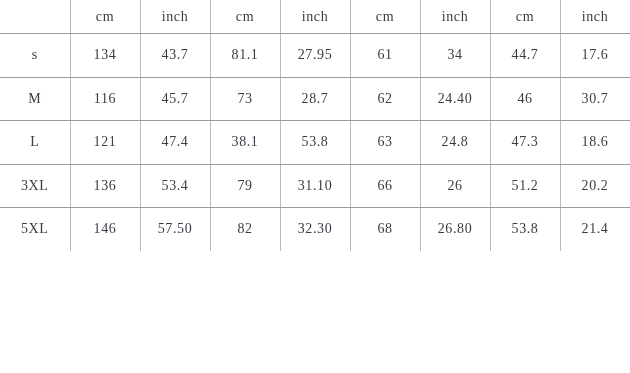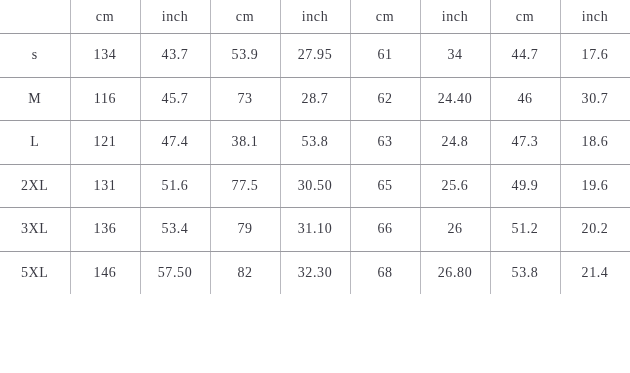--- a/index.html
+++ b/index.html
@@ -105,21 +105,21 @@
         <th>inch</th>
         <th>cm</th>
         <th>inch</th>
       </tr>
     </thead>
     <tbody>
       <tr class="data-row">
         <td class="col-size">s</td>
         <td>134</td>
         <td>43.7</td>
-        <td>53.9</td>
+        <td>81.1</td>
         <td>27.95</td>
         <td>61</td>
         <td>34</td>
         <td>44.7</td>
         <td>17.6</td>
       </tr>
       <tr class="data-row">
         <td class="col-size">M</td>
         <td>116</td>
         <td>45.7</td>
@@ -135,31 +135,20 @@
         <td>121</td>
         <td>47.4</td>
         <td>38.1</td>
         <td>53.8</td>
         <td>63</td>
         <td>24.8</td>
         <td>47.3</td>
         <td>18.6</td>
       </tr>
       <tr class="data-row">
-        <td class="col-size">2XL</td>
-        <td>131</td>
-        <td>51.6</td>
-        <td>77.5</td>
-        <td>30.50</td>
-        <td>65</td>
-        <td>25.6</td>
-        <td>49.9</td>
-        <td>19.6</td>
-      </tr>
-      <tr class="data-row">
         <td class="col-size">3XL</td>
         <td>136</td>
         <td>53.4</td>
         <td>79</td>
         <td>31.10</td>
         <td>66</td>
         <td>26</td>
         <td>51.2</td>
         <td>20.2</td>
       </tr>

